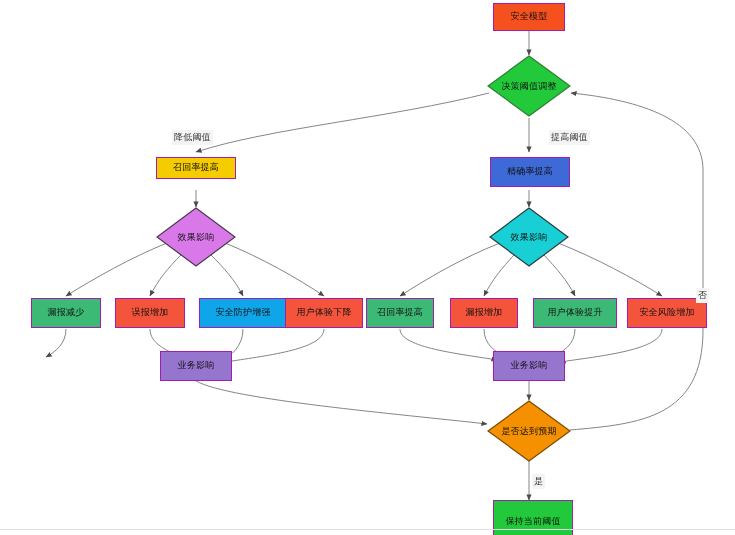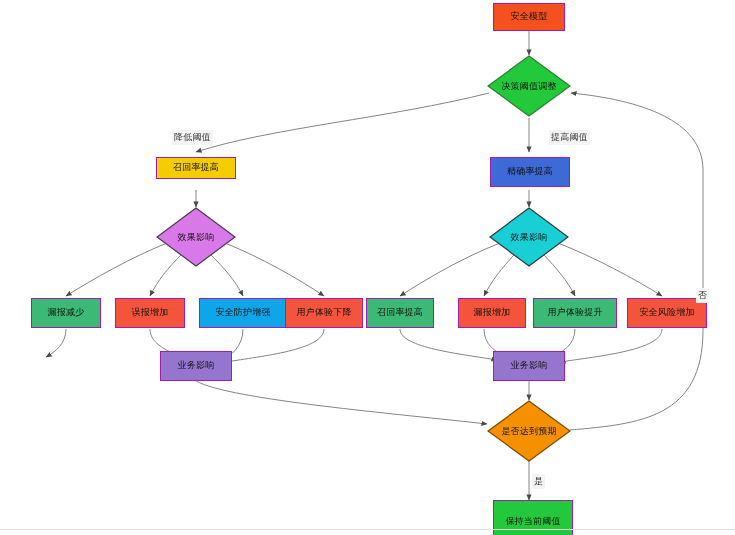--- a/index.html
+++ b/index.html
@@ -179,21 +179,21 @@
   <div class="node rect" style="left:199px; top:298px; width:88px; height:30px; background:#0ea5e9;">
     <span>安全防护增强</span>
   </div>
   <div class="node rect" style="left:285px; top:298px; width:78px; height:30px; background:#f4543c;">
     <span>用户体验下降</span>
   </div>
 
   <div class="node rect" style="left:366px; top:298px; width:68px; height:30px; background:#3cba75;">
     <span>召回率提高</span>
   </div>
-  <div class="node rect" style="left:450px; top:298px; width:68px; height:30px; background:#f4543c;margin-left:8px;">
+  <div class="node rect" style="left:450px; top:298px; width:68px; height:30px; background:#f4543c;">
     <span>漏报增加</span>
   </div>
   <div class="node rect" style="left:533px; top:298px; width:84px; height:30px; background:#3cba75;">
     <span>用户体验提升</span>
   </div>
   <div class="node rect" style="left:627px; top:298px; width:80px; height:30px; background:#f4543c;">
     <span>安全风险增加</span>
   </div>
 
   <div class="node rect" style="left:160px; top:351px; width:72px; height:30px; background:#9575cd;">

